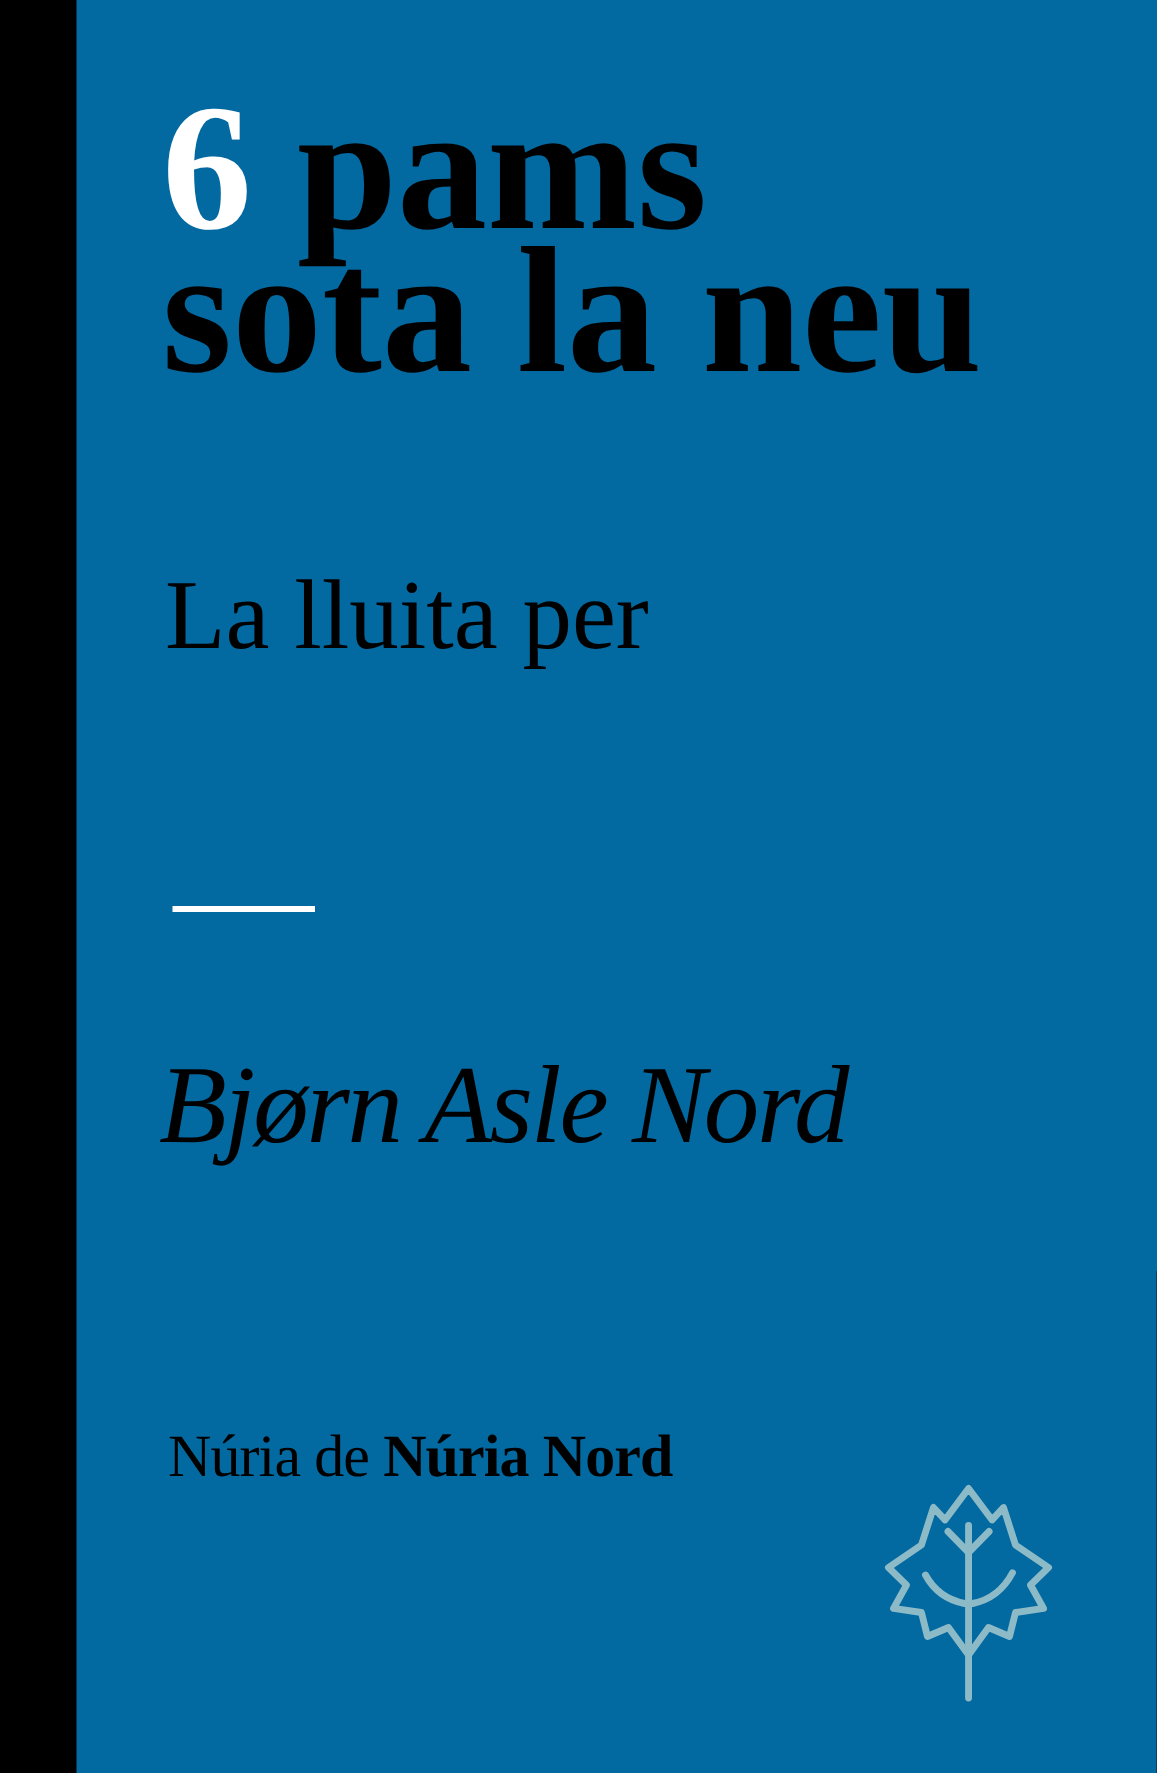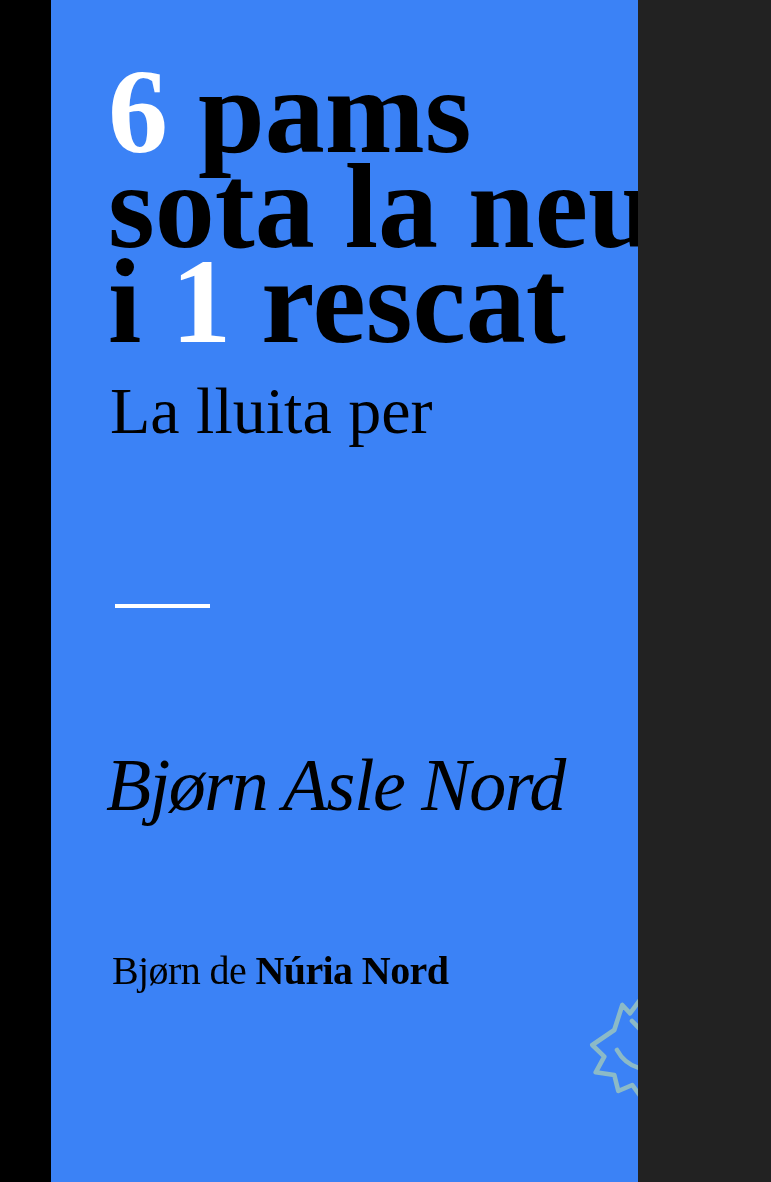--- a/index.html
+++ b/index.html
@@ -1,20 +1,20 @@
 <!DOCTYPE html>
 <html><head>
 <meta charset="utf-8">
 <style>
   html, body { margin: 0; padding: 0; background: #222; }
   .cover {
     position: relative;
-    width: 638px;
+    width: 771px;
     height: 1182px;
-    background: #3b82f6;
+    background: #0369a1;
     overflow: hidden;
     font-family: "Liberation Serif", serif;
   }
   .spine {
     position: absolute;
     left: 0; top: 0;
     width: 51px; height: 1182px;
     background: #000000;
   }
   .title {
@@ -46,21 +46,20 @@
   .author {
     position: absolute;
     left: 106px; top: 697px;
     font-size: 74px;
     line-height: 80px;
     font-style: italic;
     font-weight: 400;
     color: #000000;
     letter-spacing: -0.02em;
     white-space: nowrap;
-    margin-top: 48px;
   }
   .prologue {
     position: absolute;
     left: 112px; top: 949px;
     font-size: 40px;
     line-height: 44px;
     color: #000000;
     letter-spacing: -0.015em;
     white-space: nowrap;
   }
@@ -75,33 +74,32 @@
 </head>
 <body>
 
 <div class="cover">
 
   <div class="spine"></div>
 
   <div class="title">
     <div><span class="num">6</span><span> pams</span></div>
     <div><span>sota la neu</span></div>
-    <div><span>i </span><span class="num">1</span><span> rescat</span></div>
   </div>
 
   <div class="subtitle">
     <div>La lluita per</div>
   </div>
 
   <div class="divider"></div>
 
   <div class="author">Bjørn Asle Nord</div>
 
   <div class="prologue">
-    <span>Bjørn de </span><span class="name">Núria Nord</span>
+    <span>Núria de </span><span class="name">Núria Nord</span>
   </div>
 
   <div class="leaf">
     <svg viewBox="0 0 140 160" xmlns="http://www.w3.org/2000/svg" fill="none" stroke="#8CBAC7" stroke-width="4.6" stroke-linecap="round" stroke-linejoin="round">
 
       <path d="M70.7,7.3
                L55,28.3 L47.3,20 L39.3,45 L17.3,60 L29.3,71.7 L20.7,87.3
                L39.3,90 L43.3,106 L57.3,100 L70.7,118.3
                L84,100 L98,106 L102,90 L120.7,87.3 L112,71.7 L124,60
                L102,45 L94,20 L86.4,28.3 Z"></path>

